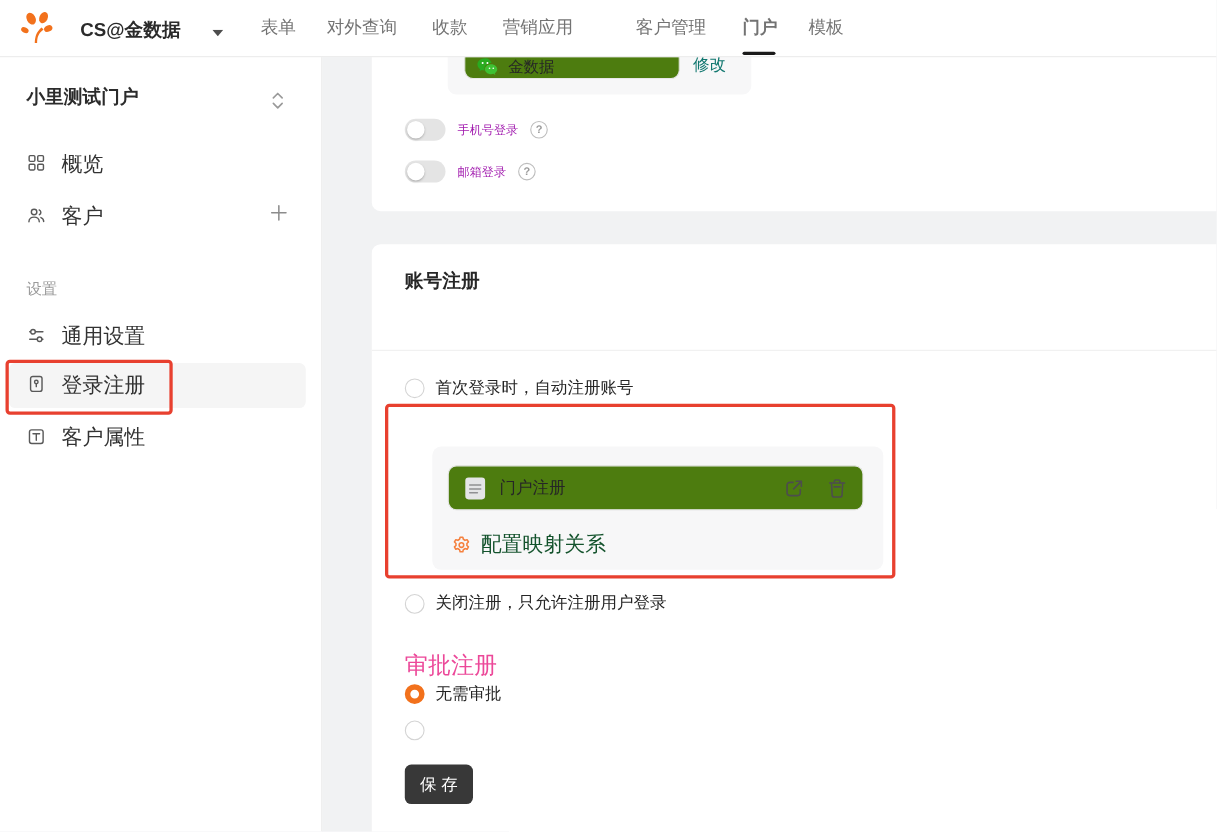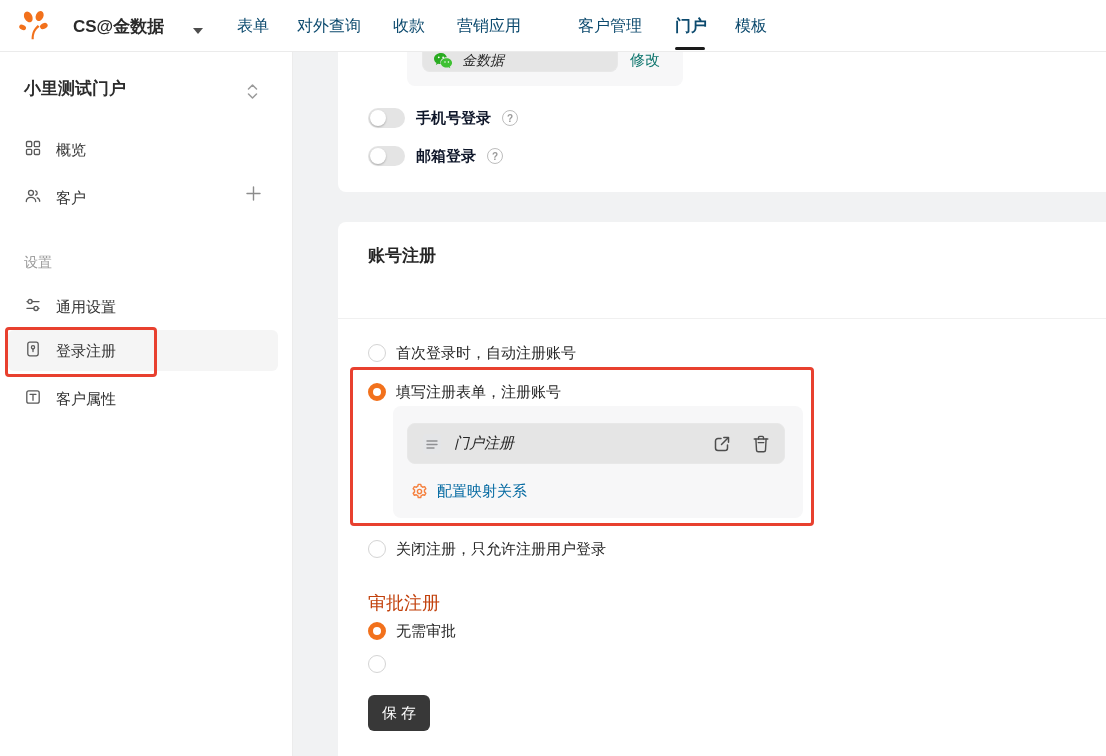--- a/index.html
+++ b/index.html
@@ -9,56 +9,56 @@
     font-family:"Liberation Sans","DejaVu Sans",sans-serif;
     color:#262626;
     -webkit-font-smoothing:antialiased;
   }
   .abs{position:absolute;}
   
   .header{position:absolute;top:0;left:0;right:0;height:51px;background:#fff;border-bottom:1px solid #ebebeb;z-index:20;}
   .brand{position:absolute;left:16px;top:8px;display:flex;align-items:center;gap:23px;}
   .brand-name{font-size:17px;font-weight:700;color:#2b2b2b;line-height:34px;}
   .brand-caret{margin-left:6px;margin-top:3px;}
-  .nav-item{position:absolute;top:15px;font-size:16px;color:#0c4a6e;line-height:22px;cursor:pointer;white-space:nowrap;}
+  .nav-item{position:absolute;top:15px;font-size:16px;color:#737373;line-height:22px;cursor:pointer;white-space:nowrap;}
   .nav-item.active{font-weight:700;}
   .nav-underline{position:absolute;top:47px;height:3px;background:#1a1a1a;border-radius:2px;}
   
   .sidebar{position:absolute;top:51px;left:0;width:292px;bottom:0;background:#fff;border-right:1px solid #ececec;z-index:10;}
   .portal-title{position:absolute;left:24px;top:26px;font-size:17px;font-weight:700;color:#2b2b2b;}
   .side-row{position:absolute;left:24px;display:flex;align-items:center;gap:14px;height:22px;cursor:pointer;}
-  .side-label{font-size:15px;color:#333;line-height:22px;}
+  .side-label{font-size:19px;color:#333;line-height:22px;}
   .section-label{position:absolute;left:24px;font-size:14px;color:#9a9a9a;}
   .active-bg{position:absolute;left:8px;width:270px;height:41px;background:#f5f5f5;border-radius:6px;}
   .anno{position:absolute;border:3px solid #e8402f;border-radius:4px;z-index:30;pointer-events:none;}
   
   .main{position:absolute;left:293px;top:51px;right:0;bottom:0;background:#f1f2f3;}
   .card{position:absolute;left:45px;right:0;background:#fff;}
   .card1{top:0;height:141px;border-radius:0 0 0 8px;}
   .card2{top:171px;bottom:-20px;border-radius:8px 0 0 0;}
   .gray-box{position:absolute;background:#f7f7f8;}
-  .white-box{position:absolute;background:#e5e5e5;border:1px solid #e8e8e8;box-sizing:border-box;display:flex;align-items:center;font-style:italic;}
+  .white-box{position:absolute;background:#4d7c0f;border:1px solid #e8e8e8;box-sizing:border-box;display:flex;align-items:center;}
   .modify{position:absolute;font-size:15px;color:#0f766e;cursor:pointer;}
   .toggle-row{position:absolute;left:30px;display:flex;align-items:center;gap:11px;height:20px;}
   .toggle{width:37px;height:20px;border-radius:10px;background:#e4e4e4;position:relative;cursor:pointer;flex:0 0 37px;}
   .toggle .knob{position:absolute;left:2px;top:2px;width:16px;height:16px;border-radius:50%;background:#fff;box-shadow:0 1px 2px rgba(0,0,0,.25);}
-  .t-label{font-size:15px;color:#0f172a;font-weight:bold;}
+  .t-label{font-size:11px;color:#a21caf;}
   .help{width:16px;height:16px;border-radius:50%;border:1px solid #bdbdbd;box-sizing:border-box;display:inline-flex;align-items:center;justify-content:center;font-size:10px;font-weight:700;color:#9a9a9a;cursor:pointer;}
   .card-title{position:absolute;left:30px;top:22px;font-size:17px;font-weight:700;color:#262626;}
   .card-sub{position:absolute;left:30px;top:53px;font-size:14px;color:#8c8c8c;}
   .divider{position:absolute;left:0;right:0;top:96px;height:1px;background:#f0f0f0;}
   .opt{position:absolute;left:30px;display:flex;align-items:center;gap:10px;height:20px;cursor:pointer;}
   .radio{width:18px;height:18px;border-radius:50%;border:1px solid #d4d4d4;background:#fff;box-sizing:border-box;flex:0 0 18px;}
   .radio.selected{border:5px solid #f2711c;}
   .opt-label{font-size:15px;color:#262626;line-height:20px;white-space:nowrap;}
-  .group-label{position:absolute;left:30px;font-size:18px;color:#c2410c;}
+  .group-label{position:absolute;left:30px;font-size:21px;color:#ec4899;}
   .form-row-name{font-size:15px;color:#262626;margin-left:12px;flex:1;}
   .icon-btn{display:inline-flex;align-items:center;justify-content:center;cursor:pointer;}
   .map-link{position:absolute;left:17px;top:76px;display:flex;align-items:center;gap:8px;cursor:pointer;}
-  .map-link span{font-size:15px;color:#0369a1;text-align:center;}
+  .map-link span{font-size:19px;color:#14532d;text-align:center;}
   .save-btn{position:absolute;left:30px;top:473px;width:62px;height:36px;background:#383838;color:#fff;font-size:15px;border:none;border-radius:6px;cursor:pointer;display:flex;align-items:center;justify-content:center;font-family:inherit;white-space:nowrap;}
 </style>
 </head>
 <body>
 
 <div class="header">
   <div class="brand">
     <span>
       <svg width="34" height="34" viewBox="0 0 36 36" fill="#f2711c">
         <ellipse cx="13" cy="9.5" rx="4.2" ry="6" transform="rotate(-28 13 9.5)"></ellipse>
@@ -201,24 +201,20 @@
 
   <div class="card card2">
     <div class="card-title">账号注册</div>
     <div class="divider"></div>
 
     <div class="opt" style="top:121px">
       <span class="radio"></span>
       <span class="opt-label">首次登录时，自动注册账号</span>
     </div>
 
-    <div class="opt" style="top:160px">
-      <span class="radio selected"></span>
-      <span class="opt-label">填写注册表单，注册账号</span>
-    </div>
 
     <div class="gray-box" style="left:55px;top:184px;width:410px;height:112px;border-radius:8px">
       <div class="white-box" style="left:14px;top:17px;width:378px;height:41px;border-radius:8px;padding:0 14px">
         <span style="display:inline-flex">
           <svg width="20" height="22" viewBox="0 0 20 22">
             <rect x="1" y="1" width="18" height="20" rx="3" fill="#e4e5e7"></rect>
             <path d="M5 8 h10 M5 11.5 h10 M5 15 h7" stroke="#8f9093" stroke-width="1.4" stroke-linecap="round"></path>
           </svg>
         </span>
         <span class="form-row-name">门户注册</span>

